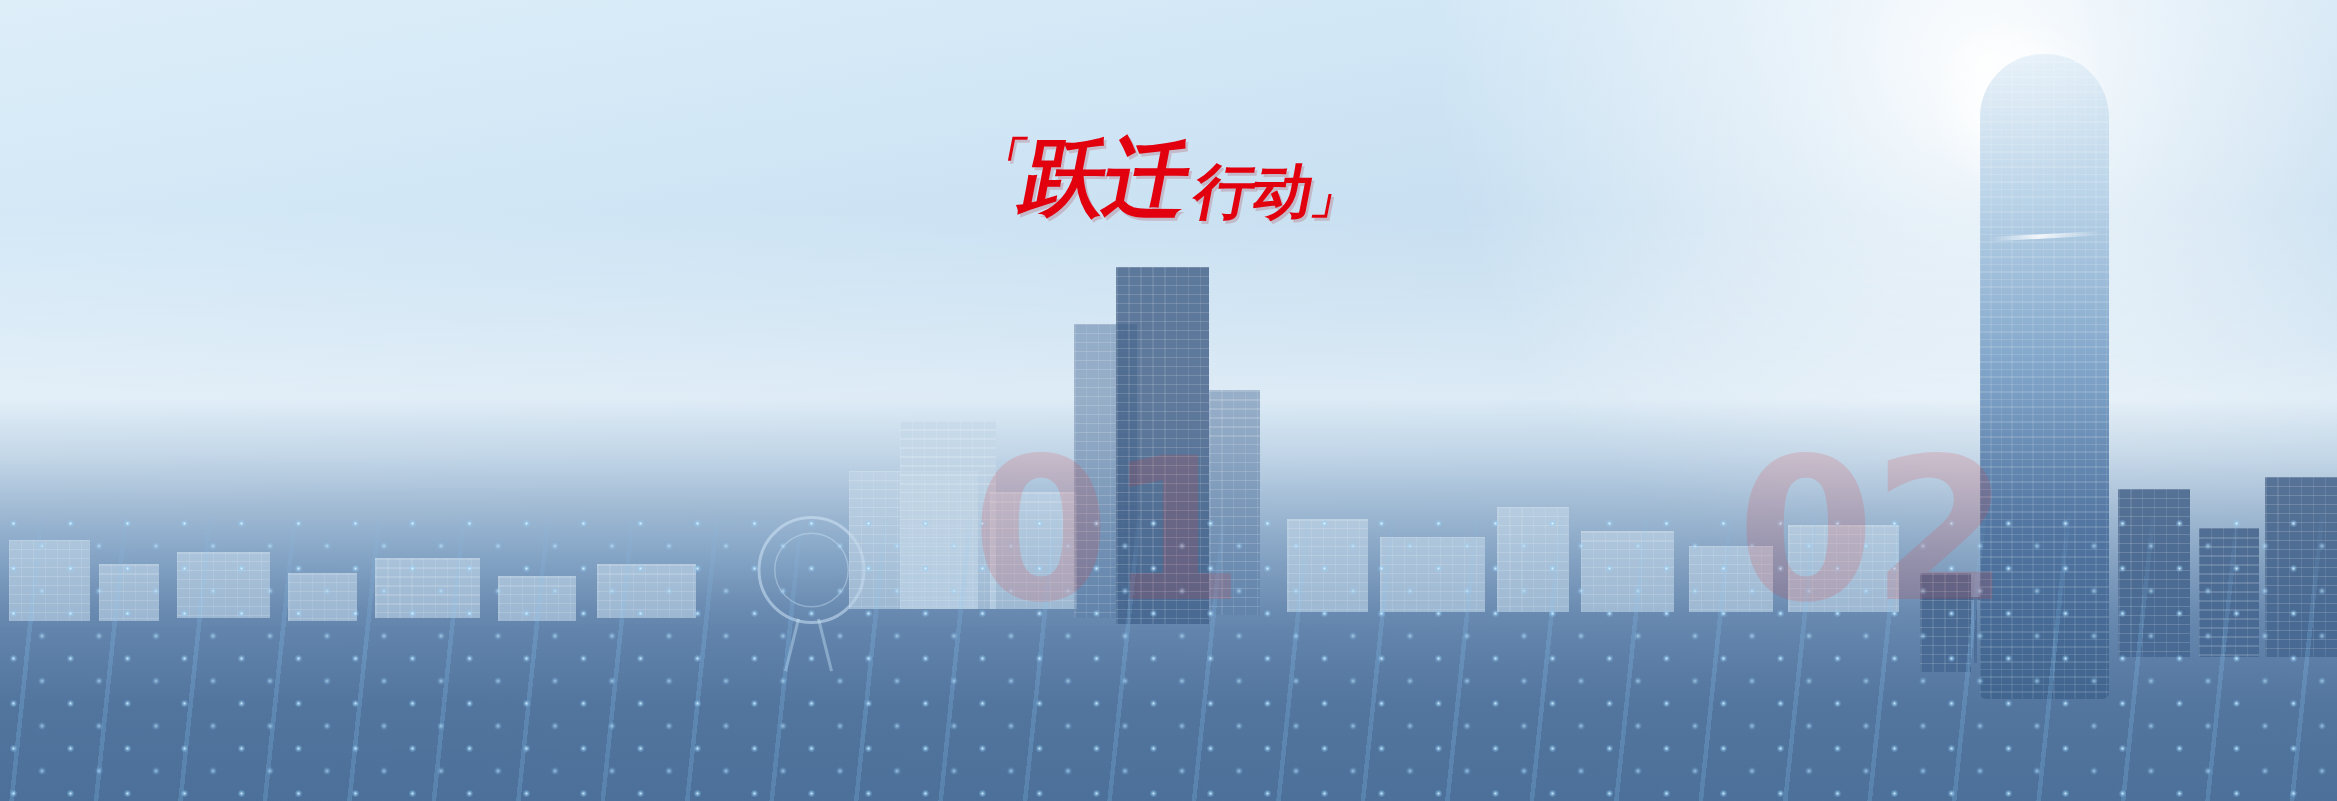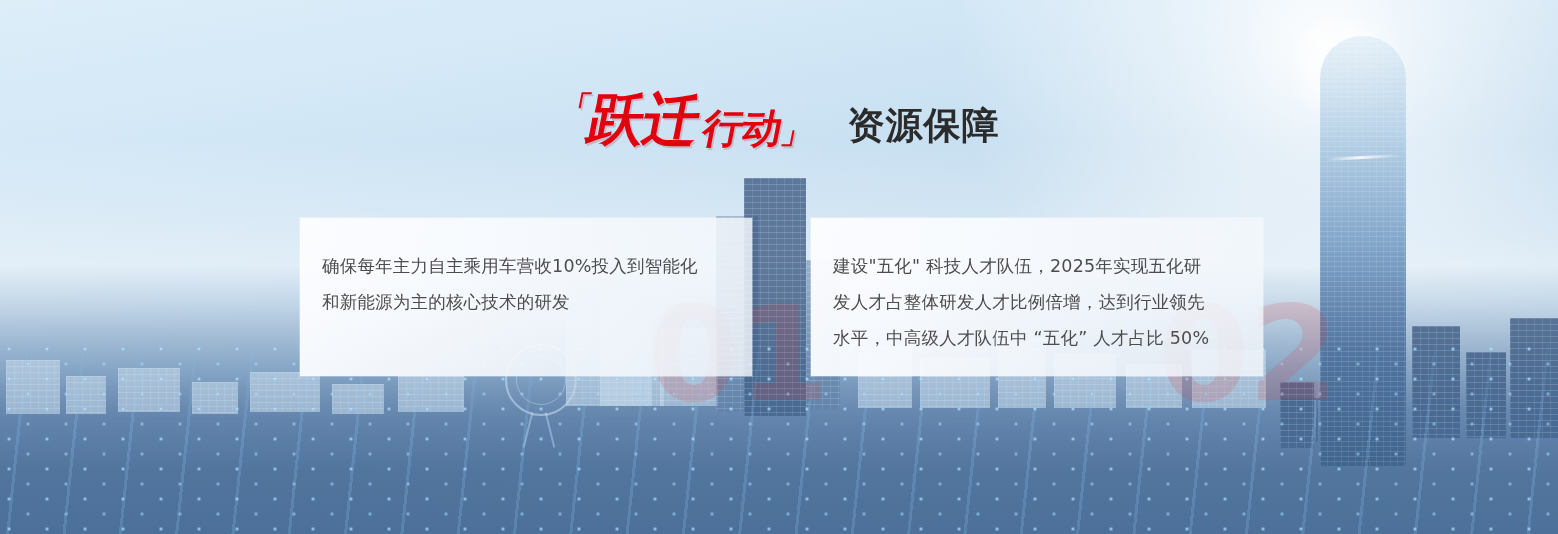--- a/index.html
+++ b/index.html
@@ -250,32 +250,20 @@
   </div>
 
   <div class="header">
     <div class="logo-lockup">
       <div class="logo">
         <span class="q">「</span>
         <span class="big">跃迁</span>
         <span class="small">行动</span>
         <span class="q end">」</span>
       </div>
-      <div class="headline">资源保障</div>
     </div>
   </div>
 
   <div class="wm wm-01">01</div>
   <div class="wm wm-02">02</div>
 
-  <div class="cards">
-    <div class="card one">
-      <p class="card-text">确保每年主力自主乘用车营收10%投入到智能化
-和新能源为主的核心技术的研发</p>
-    </div>
-    <div class="card two">
-      <p class="card-text">建设"五化" 科技人才队伍，2025年实现五化研
-发人才占整体研发人才比例倍增，达到行业领先
-水平，中高级人才队伍中 “五化” 人才占比 50%</p>
-    </div>
-  </div>
 
 </div>
 
 </body></html>

